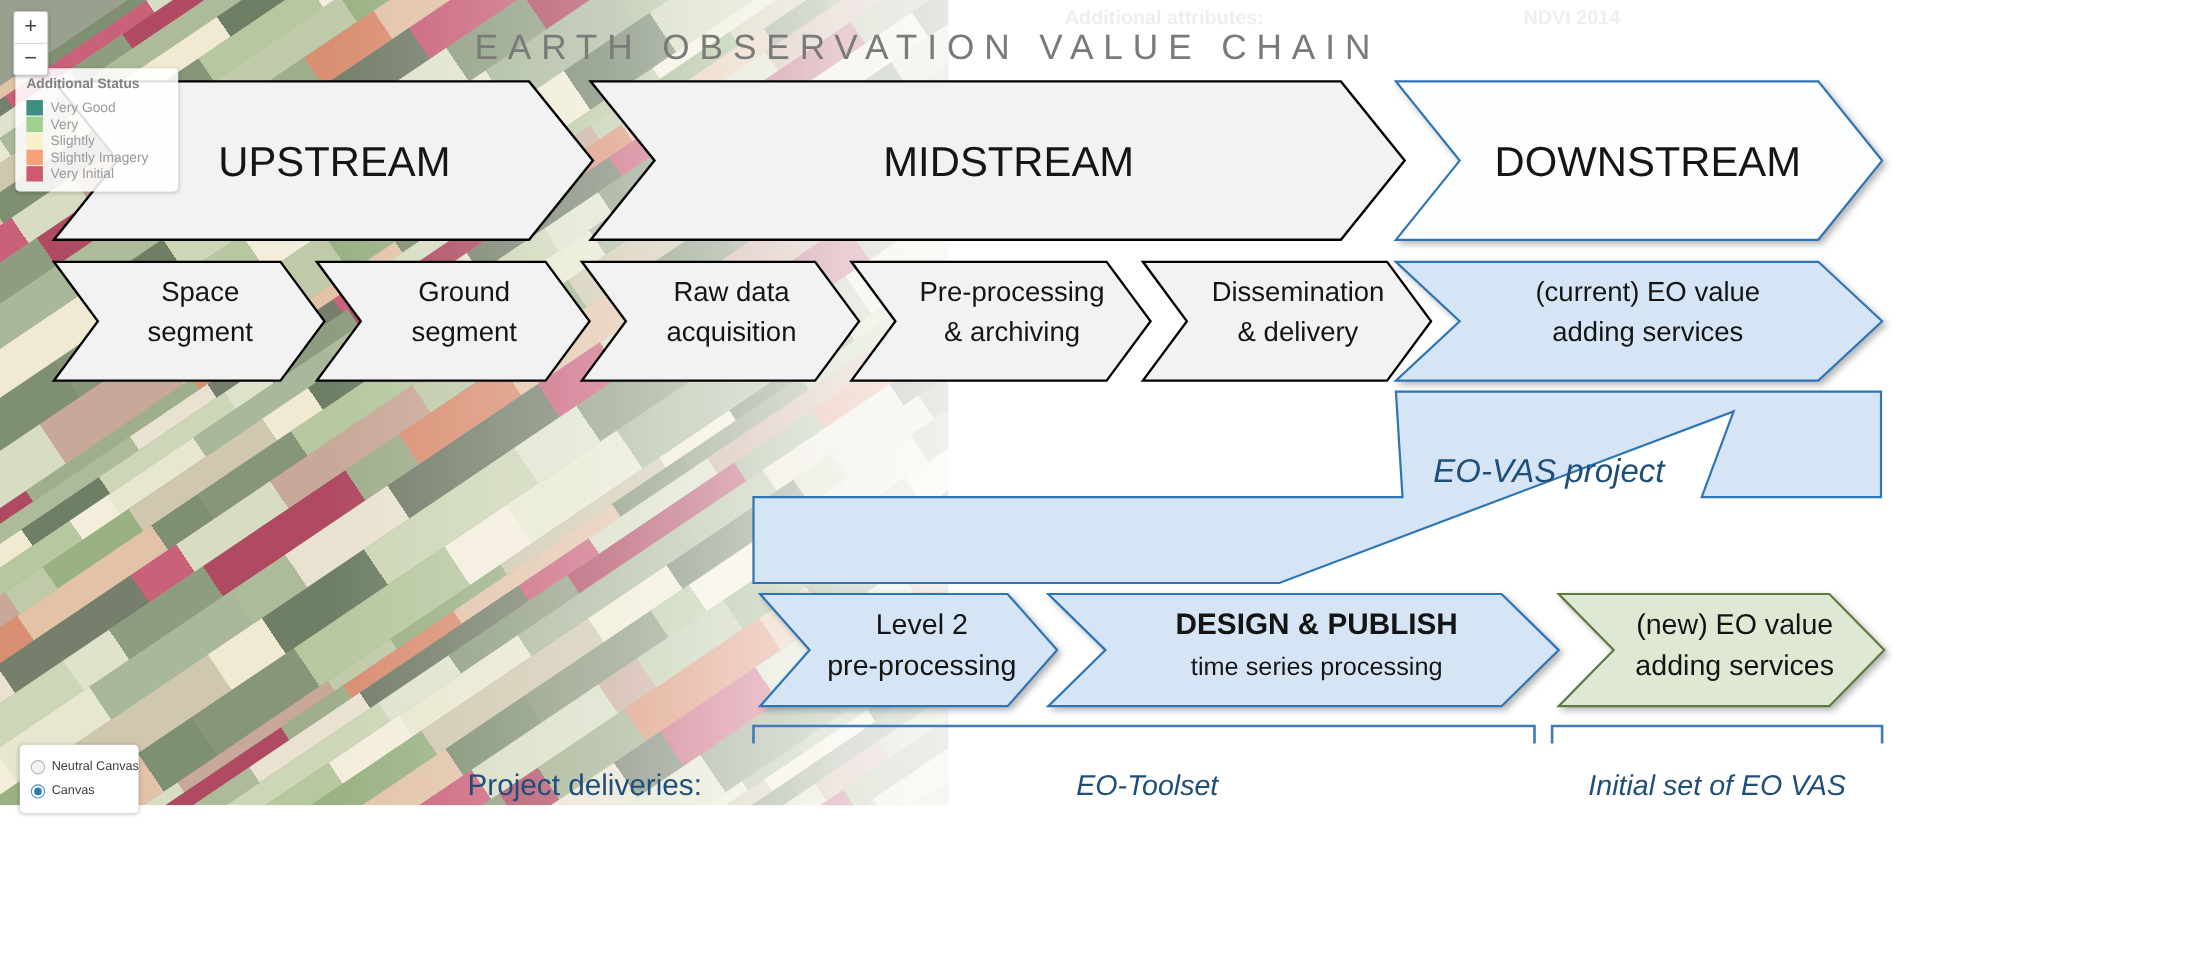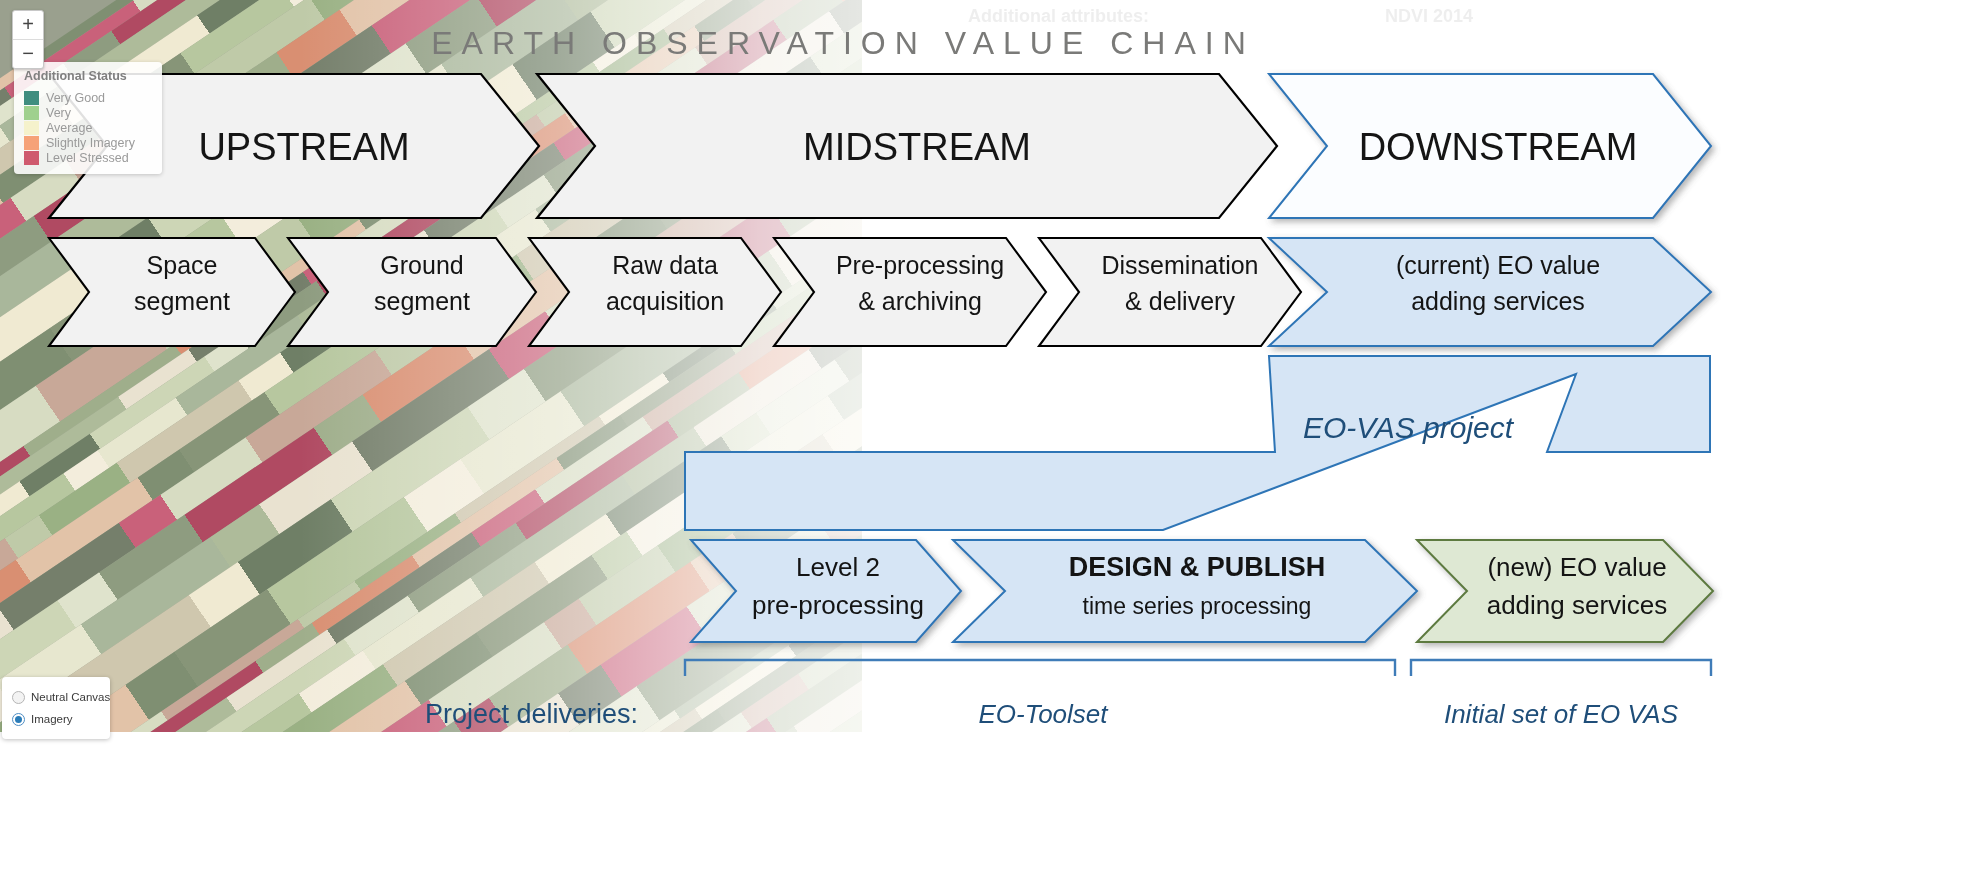--- a/index.html
+++ b/index.html
@@ -129,21 +129,21 @@
   }
   .legend-label {
     font-size: 12.5px;
     color: #9a9a9a;
     white-space: nowrap;
     overflow: hidden;
   }
 
   #basemap-panel {
     position: absolute;
-    left: 2px; top: 677px;
+    left: 18px; top: 677px;
     width: 108px;
     background: #ffffff;
     border-radius: 4px;
     box-shadow: 0 1px 4px rgba(0,0,0,0.25);
     padding: 9px 8px 9px 10px;
     z-index: 38;
     box-sizing: border-box;
   }
   .radio-row {
     display: flex;
@@ -263,42 +263,42 @@
         <div class="legend-row">
           <span class="legend-swatch" style="background: rgb(63, 141, 127);"></span>
           <span class="legend-label">Very Good</span>
         </div>
         <div class="legend-row">
           <span class="legend-swatch" style="background: rgb(159, 208, 142);"></span>
           <span class="legend-label">Very</span>
         </div>
         <div class="legend-row">
           <span class="legend-swatch" style="background: rgb(245, 242, 204);"></span>
-          <span class="legend-label">Average</span>
+          <span class="legend-label">Slightly</span>
         </div>
         <div class="legend-row">
           <span class="legend-swatch" style="background: rgb(246, 162, 120);"></span>
           <span class="legend-label">Slightly Imagery</span>
         </div>
         <div class="legend-row">
           <span class="legend-swatch" style="background: rgb(207, 90, 110);"></span>
-          <span class="legend-label">Level Stressed</span>
+          <span class="legend-label">Very Initial</span>
         </div>
       </div>
   </div>
 
   <div id="basemap-panel">
     <div id="basemap-rows">
         <div class="radio-row">
           <span class="radio-dot"></span>
           <span class="radio-label">Neutral Canvas</span>
         </div>
         <div class="radio-row">
           <span class="radio-dot on"></span>
-          <span class="radio-label">Imagery</span>
+          <span class="radio-label">Canvas</span>
         </div>
       </div>
   </div>
 
   <div id="diagram">
     <div class="title">EARTH  OBSERVATION  VALUE  CHAIN</div>
     <svg class="shape" id="svg-diagram" width="1988" height="876" viewBox="0 0 1988 876">
         <defs>
           <filter id="ds" x="-20%" y="-20%" width="160%" height="170%">
             <feDropShadow dx="3" dy="3" stdDeviation="3" flood-color="#5a5a5a" flood-opacity="0.45"></feDropShadow>

